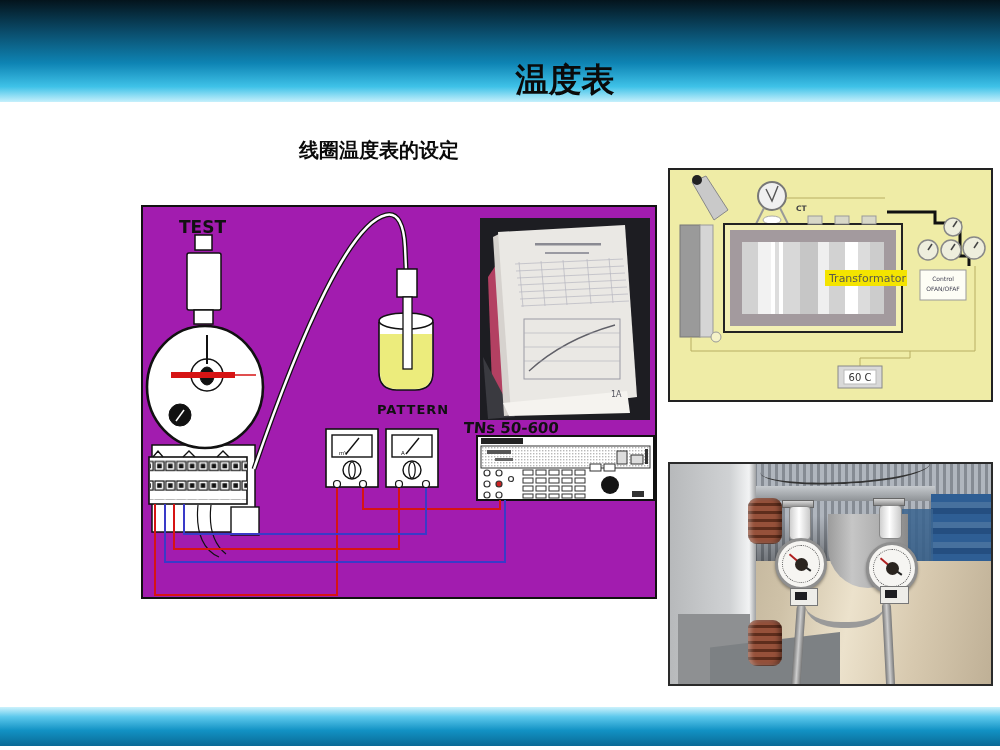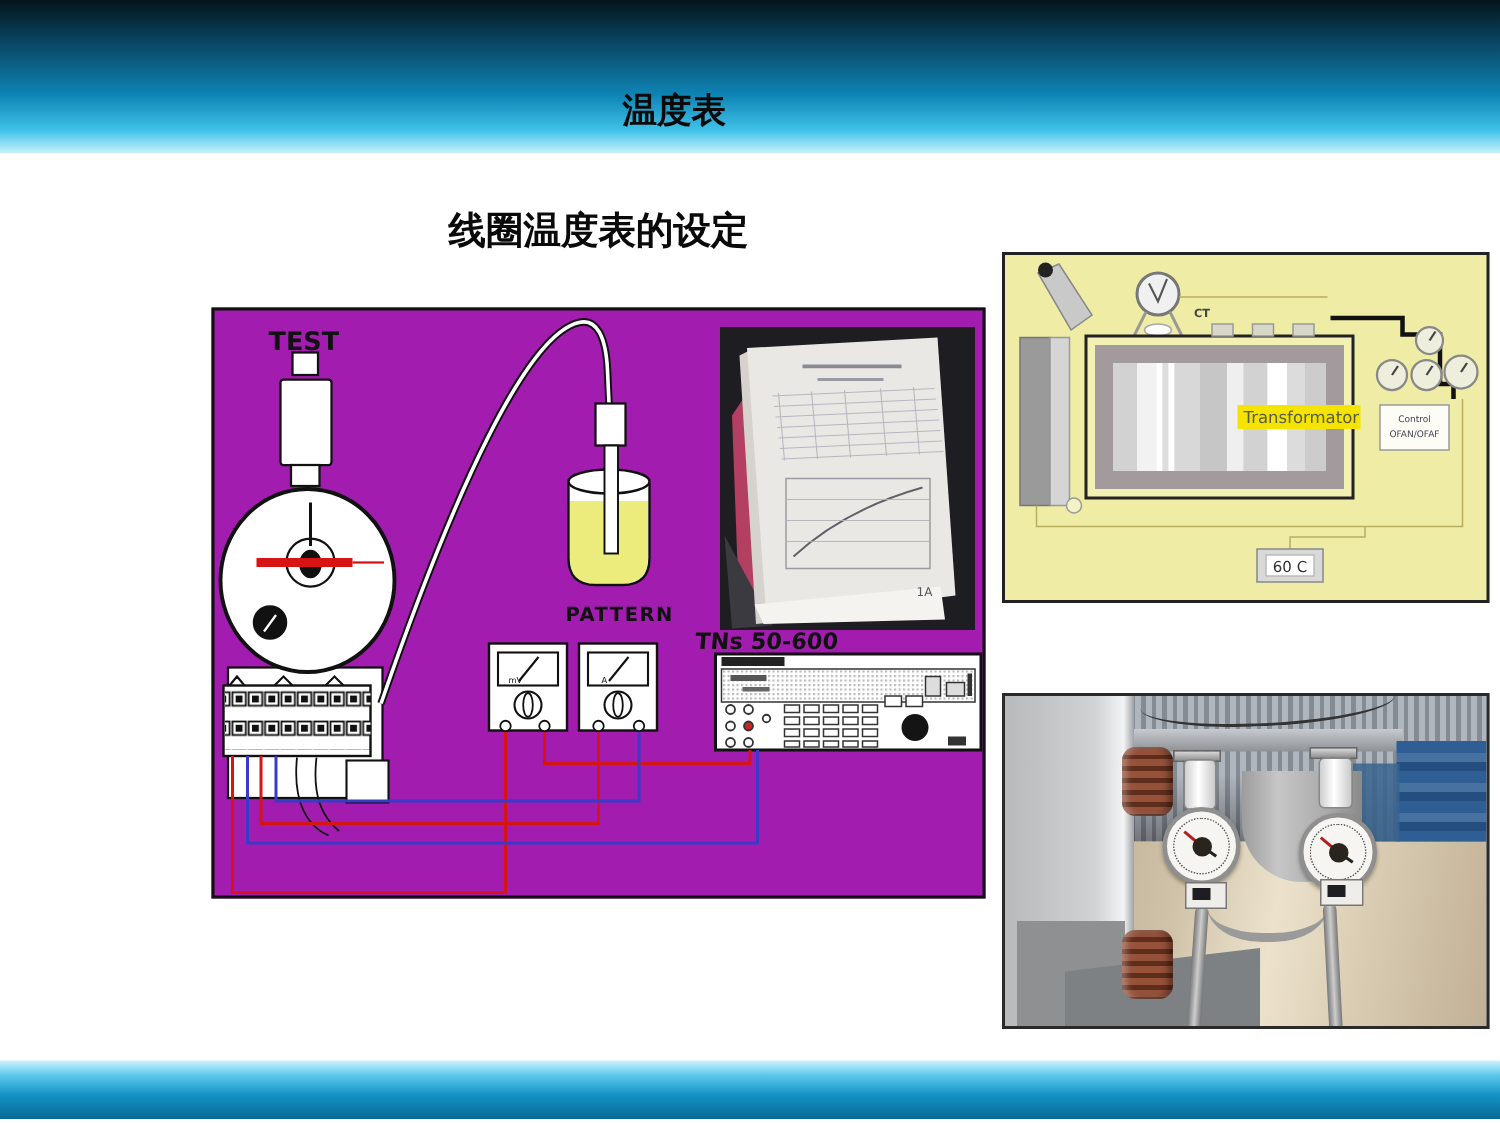--- a/index.html
+++ b/index.html
@@ -2,27 +2,27 @@
 <html><head>
 <meta charset="utf-8">
 <style>
   html,body{margin:0;padding:0;background:#ffffff;}
   .slide{position:relative;width:1000px;height:750px;background:#ffffff;overflow:hidden;
          font-family:"Liberation Sans",sans-serif;}
 
   
   .header{position:absolute;left:0;top:0;width:1000px;height:102px;
           background:linear-gradient(180deg,#04141c 0%,#0a4a68 30%,#0e84b4 62%,#3fc2e8 85%,#c6f0fc 100%);}
-  .title{position:absolute;left:415px;top:58px;width:300px;
-         font-family:"DejaVu Sans",sans-serif;font-size:23px;font-weight:bold;color:#0a0a0a;}
+  .title{position:absolute;left:415px;top:58px;width:300px;text-align:center;
+         font-family:"DejaVu Sans",sans-serif;font-size:33px;font-weight:bold;color:#0a0a0a;}
   .footer{position:absolute;left:0;top:707px;width:1000px;height:39px;
           background:linear-gradient(180deg,#cdf2fc 0%,#5cc8ec 25%,#1292c4 60%,#0a6a96 100%);}
 
   .subtitle{position:absolute;left:299px;top:137px;font-family:"DejaVu Sans",sans-serif;
-            font-size:25px;font-weight:bold;color:#0a0a0a;}
+            font-size:20px;font-weight:bold;color:#0a0a0a;}
 
   
   .panel{position:absolute;left:141px;top:205px;width:512px;height:390px;
          border:2px solid #111;background:#a21caf;}
 
   
   .tx{position:absolute;left:668px;top:168px;width:321px;height:230px;
       border:2px solid #222;background:#efeca6;}
 
   

